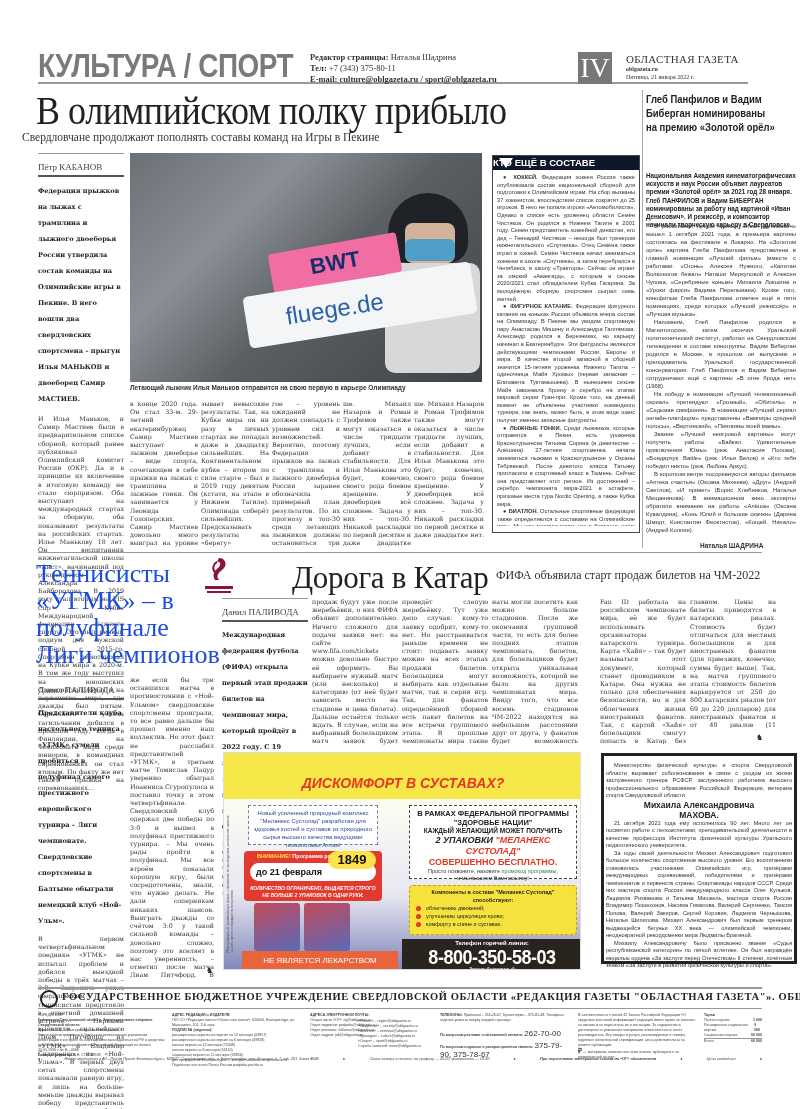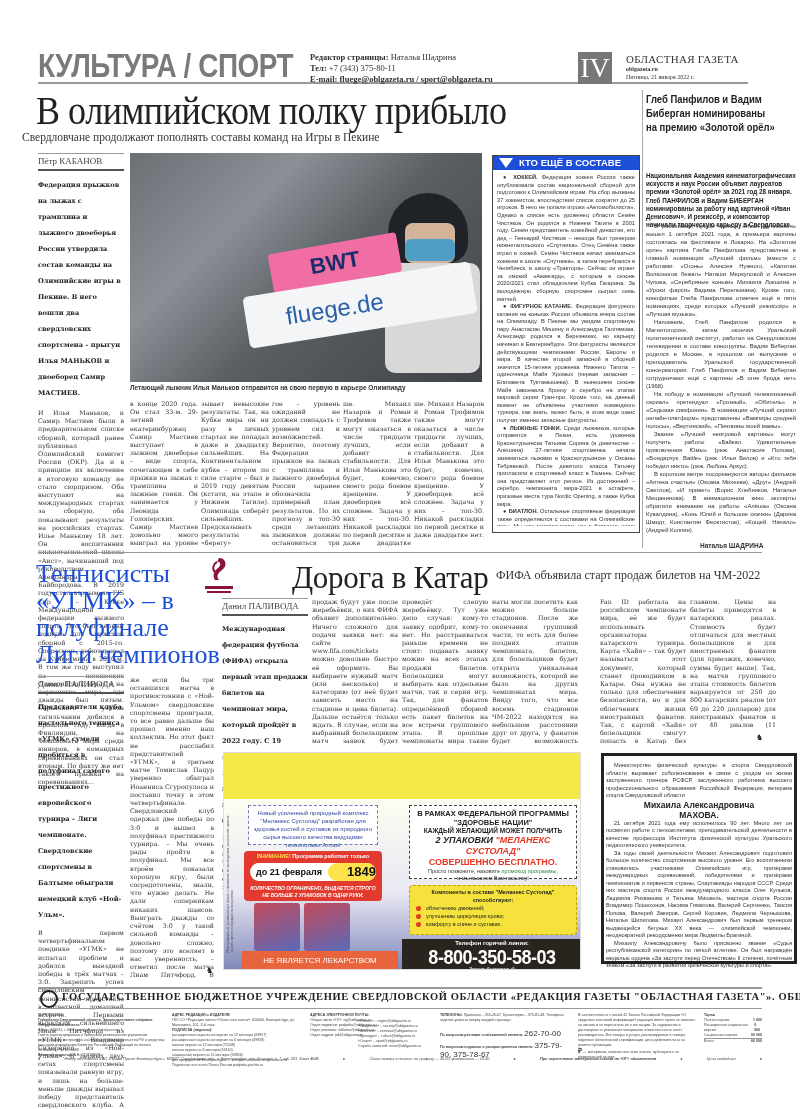--- a/index.html
+++ b/index.html
@@ -9,32 +9,32 @@
 .rubric{left:0;top:0;font-family:"Liberation Sans",sans-serif;font-weight:bold;font-size:34px;letter-spacing:-0.5px;color:#7a7a7a;transform:scaleX(0.82);transform-origin:left top;line-height:34px}
 .editor{left:272px;top:4px;font-family:"Liberation Serif",serif;font-size:8.5px;line-height:11px;color:#333}
 .editor b{font-weight:bold}
 .pagenum{left:540px;top:4px;width:34px;height:32px;background:#777;color:#fff;font-family:"Liberation Serif",serif;font-size:28px;text-align:center;line-height:32px}
 .paper{left:588px;top:5px;font-family:Liberation Serif, serif;color:#333}
 .paper .n{font-size:11px;letter-spacing:.3px}
 .paper .s{font-size:6px;line-height:8px}
 .headline{left:36px;top:88px;font-family:"Liberation Serif",serif;font-size:40px;color:#222;letter-spacing:-.5px;transform:scaleX(.9);transform-origin:left top;line-height:46px}
 .subhead{left:22px;top:131px;font-family:"Liberation Serif",serif;font-size:11.5px;color:#333}
 .col-text{font-size:6.3px;line-height:8.2px;color:#333;text-align:justify;font-family:"DejaVu Serif",serif}
-.byline{font-family:"Liberation Serif",serif;font-size:9px;color:#444;border-top:1px solid #999;border-bottom:2px solid #555;padding:2px 0 3px}
+.byline{font-family:"Liberation Serif",serif;font-size:9px;color:#444;border-top:1px solid #999;border-bottom:2px solid #555;padding:8px 0 3px}
 .lead{font-family:"DejaVu Serif",serif;font-weight:bold;font-size:6.6px;line-height:16px;color:#222}
 .photo{left:130px;top:153px;width:352px;height:229px;background:linear-gradient(135deg,#6b7075 0%,#8a9096 30%,#5a5f63 55%,#3f4347 100%);overflow:hidden}
 .photo .fluege{position:absolute;left:115px;top:126px;width:230px;height:52px;background:#f4f5f7;transform:rotate(-9deg);border-radius:5px;font-family:"Liberation Sans",sans-serif;font-size:24px;color:#2c61a8;padding-left:40px;line-height:52px}
 .photo .helmet{position:absolute;left:258px;top:40px;width:80px;height:70px;border-radius:40px 40px 20px 20px;background:#1f2226}
 .photo .face{position:absolute;left:275px;top:70px;width:50px;height:40px;background:#d3b49a;border-radius:8px}
 .photo .mask{position:absolute;left:275px;top:86px;width:50px;height:22px;background:#4f9ec5;border-radius:6px}
 .photo .bib{position:absolute;left:255px;top:110px;width:95px;height:110px;background:#d8d8d8;border-radius:10px}
 .photo .bw{position:absolute;left:140px;top:90px;width:130px;height:40px;background:#f06ea3;transform:rotate(-10deg);border-radius:4px;color:#1a2e6b;font:bold 22px "Liberation Sans",sans-serif;text-align:center;line-height:40px}
 .caption{left:130px;top:384px;font-family:"Liberation Sans",sans-serif;font-weight:bold;font-size:6.5px;color:#333}
 .sidebox{left:492px;top:155px;width:148px;height:378px;border:1px solid #444;padding:18px 4px 4px}
-.sidebox .hd{position:absolute;left:0;top:0;width:100%;height:14px;background:#1d4ed8;color:#fff;font:bold 9.5px "Liberation Sans",sans-serif;padding-left:26px;line-height:14px}
+.sidebox .hd{position:absolute;left:0;top:0;width:100%;height:14px;background:#0f172a;color:#fff;font:bold 9.5px "Liberation Sans",sans-serif;line-height:14px}
 .sidebox .tri{position:absolute;left:6px;top:2px;width:0;height:0;border-left:7px solid transparent;border-right:7px solid transparent;border-top:10px solid #fff}
 .sidebox .txt{font-family:"Liberation Sans",sans-serif;font-size:5.7px;line-height:7.6px;color:#333;text-align:justify}
 .sidebox .txt p{text-indent:6px}
 .sidebox b{font-weight:bold}
 .right-h{left:646px;top:92px;width:150px;font-family:"Liberation Sans",sans-serif;font-weight:bold;font-size:11px;line-height:14px;color:#222;transform:scaleX(.86);transform-origin:left top}
 .right-lead{left:646px;top:172px;width:150px;font:bold 6.3px/8.2px "Liberation Sans",sans-serif;color:#222}
 .right-txt{left:646px;top:222px;width:150px;font:5.9px/8px "Liberation Sans",sans-serif;color:#333;text-align:justify}
 .right-txt p{text-indent:8px}
 .right-sign{left:700px;top:542px;font:bold 6.5px "Liberation Sans",sans-serif;color:#333}
 .vsep{background:#aaa;width:1px}
@@ -46,21 +46,21 @@
 .ad .yel{position:absolute;left:0;top:0;width:100%;height:46px;background:#f7e84a}
 .ad .l1{position:absolute;left:4px;top:4px;width:350px;text-align:center;font:bold italic 13px "Liberation Sans",sans-serif;color:#1a1a1a}
 .ad .l1 span{color:#2b5fae}
 .ad .l2{position:absolute;left:4px;top:22px;width:350px;text-align:center;font:bold italic 14px "Liberation Sans",sans-serif;color:#e53824}
 .ad .bg{position:absolute;left:0;top:46px;width:100%;height:172px;background:linear-gradient(180deg,#fdfdf2 0%,#e9e7f3 55%,#7e86b8 100%)}
 .ad .box1{position:absolute;left:24px;top:52px;width:130px;height:40px;border:1px dashed #6b7bb8;background:#fff;font:6px/8px "Liberation Sans",sans-serif;color:#2b4a9e;text-align:center;padding:3px}
 .ad .red{position:absolute;left:20px;top:98px;width:138px;height:50px;background:#e23a2e;border-radius:4px}
 .ad .attn{position:absolute;left:24px;top:100px;width:130px;text-align:center;font:bold 5.5px "Liberation Sans",sans-serif;color:#fff}
 .ad .attn b{color:#ffe14a}
 .ad .date{position:absolute;left:26px;top:110px;width:126px;height:18px;background:#fff;border-radius:9px;font:bold 9px/18px "Liberation Sans",sans-serif;color:#111;padding-left:6px}
-.ad .code{position:absolute;left:104px;top:110px;width:48px;height:18px;background:#ffe14a;border-radius:9px;font:bold 13px/18px "Liberation Sans",sans-serif;color:#111;text-align:right}
+.ad .code{position:absolute;left:104px;top:98px;width:48px;height:18px;background:#ffe14a;border-radius:9px;font:bold 13px/18px "Liberation Sans",sans-serif;color:#111;text-align:center}
 .ad .lim{position:absolute;left:24px;top:132px;width:130px;text-align:center;font:bold italic 5px/7px "Liberation Sans",sans-serif;color:#fff}
 .ad .box2{position:absolute;left:185px;top:52px;width:168px;height:74px;border:1px dashed #444;background:#fff;text-align:center;font-family:"Liberation Sans",sans-serif;padding-top:3px}
 .ad .box2 .a{font:bold 7.5px/9px "Liberation Sans",sans-serif;color:#222}
 .ad .box2 .b{font:bold 6.5px/8px "Liberation Sans",sans-serif;color:#222}
 .ad .box2 .c{font:bold italic 9px/11px "Liberation Sans",sans-serif;color:#222}
 .ad .box2 .c span{color:#e53824}
 .ad .box2 .d{font:bold 9px/11px "Liberation Sans",sans-serif;color:#e53824}
 .ad .box2 .e{font:5.5px/7px "Liberation Sans",sans-serif;color:#333}
 .ad .box2 .e span{color:#2c8a3e}
 .ad .box3{position:absolute;left:185px;top:132px;width:168px;height:50px;background:#f5e23c;border:1px dashed #c9a400;border-radius:4px;font:5.5px/8px "Liberation Sans",sans-serif;color:#222;padding:2px 4px}
@@ -87,21 +87,21 @@
 .runner{width:6px;height:8px;font-size:8px;line-height:8px;color:#222}
 </style>
 </head>
 <body>
 
 <div class="abs masthead">
   <div class="abs rubric">КУЛЬТУРА / СПОРТ</div>
   <div class="abs editor">
     <div><b>Редактор страницы:</b> <span>Наталья Шадрина</span></div>
     <div><b>Тел:</b> <span>+7 (343) 375-80-11</span></div>
-    <div><b>E-mail:</b> <b>fluege@oblgazeta.ru / sport@oblgazeta.ru</b></div>
+    <div><b>E-mail:</b> <b>culture@oblgazeta.ru / sport@oblgazeta.ru</b></div>
   </div>
   <div class="abs pagenum">IV</div>
   <div class="abs paper">
     <div class="n">ОБЛАСТНАЯ ГАЗЕТА</div>
     <div class="s" style="font-weight:bold">oblgazeta.ru</div>
     <div class="s">Пятница, 21 января 2022 г.</div>
   </div>
 </div>
 
 <div class="abs headline">В олимпийском полку прибыло</div>
@@ -179,20 +179,21 @@
 </div>
 <div class="abs col-text ind" style="left:312px;top:598px;width:86px;height:148px;overflow:hidden">продаж будут уже после жеребьёвки, о них ФИФА объявит дополнительно. Ничего сложного для подачи заявки нет: на сайте www.fifa.com/tickets можно довольно быстро её оформить. Вы выбираете нужный матч (или несколько) и категорию (от неё будет зависеть место на стадионе и цена билета). Дальше остаётся только ждать. В случае, если на выбранный болельщиком матч заявок будет меньше, чем доступных билетов, то все желающие получат билеты. Если же матч будет пользоваться повышенным спросом и количество желающих попасть на него превысит количество вакантных билетов, то ФИФА</div>
 <div class="abs col-text ind" style="left:402px;top:598px;width:86px;height:148px;overflow:hidden">проведёт слепую жеребьёвку. Тут уже дело случая: кому-то заявку одобрят, кому-то нет. Но расстраиваться раньше времени не стоит: подавать заявку можно на всех этапах продажи билетов. Болельщики могут выбирать как отдельные матчи, так и серии игр. Так, для фанатов определённой сборной есть пакет билетов на все встречи группового этапа. В прошлые чемпионаты мира такие пакеты пользовались большой популярностью у иностранных фанатов. Имеется в продаже также серии билетов на разные стадионы, чтобы фа-</div>
 <div class="abs col-text ind" style="left:492px;top:598px;width:86px;height:148px;overflow:hidden">наты могли посетить как можно больше стадионов. После же окончания групповой части, то есть для более поздних этапов чемпионата, билетов, для болельщиков будет открыта уникальная возможность, которой не было на других чемпионатах мира. Ввиду того, что все восемь стадионов ЧМ-2022 находятся на небольшом расстоянии друг от друга, у фанатов будет возможность посетить сразу два матча в один день. Выбрать конкретные встречи можно будет после 1 апреля, после жеребьёвки 1 апреля. Помимо билета фанатам необходимо оформить паспорт болельщика. Система</div>
 <div class="abs col-text ind" style="left:600px;top:598px;width:86px;height:146px;overflow:hidden">Fan ID работала на российском чемпионате мира, её же будет использовать организаторы катарского турнира. Карта «Хайя» – так будет называться этот документ, который станет проводником в Катаре. Она нужна не только для обеспечения безопасности, но и для облегчения жизни иностранных фанатов. Так, с картой «Хайя» болельщики смогут попасть в Катар без визы, воспользоваться бесплатным проездом в день матча, а также другими преимуществами. В каком виде будет оформляться карта «Хайя» и где её можно будет получить, организаторы сообщат позже. Ну и, конечно, о самом</div>
 <div class="abs col-text ind" style="left:690px;top:598px;width:86px;height:130px;overflow:hidden">главном. Цены на билеты приводятся в катарских риалах. Стоимость будет отличаться для местных болельщиков и для иностранных фанатов (для приезжих, конечно, сумма будет выше). Так, на матчи группового этапа стоимость билетов варьируется от 250 до 800 катарских риалов (от 69 до 220 долларов) для иностранных фанатов и от 40 риалов (11 долларов) – для местных. Билет на финальный матч для катарских болельщиков стоит 750 риалов (206 долларов), для иностранных болельщиков стоимость билета – от 2200 до 5850 риалов (от 604 долларов до 1,6 тысячи долларов).</div>
 <div class="abs runner" style="left:756px;top:734px">♞</div>
 
 <div class="abs ad">
   <div class="yel"></div>
+  <div class="l2">ДИСКОМФОРТ В СУСТАВАХ?</div>
   <div class="bg"></div>
   <div class="side">Информация об организаторе акции, о правилах ее проведения, количестве призов, сроках, месте и порядке их получения</div>
   <div class="box1">Новый усиленный природный комплекс "Меланекс Сустолад" разработан для здоровья костей и суставов из природного сырья высшего качества ведущими технологами Алтая!</div>
   <div class="red"></div>
   <div class="attn"><b>ВНИМАНИЕ!</b> <span>Программа работает только</span></div>
   <div class="date">до 21 февраля</div>
   <div class="code">1849</div>
   <div class="lim">КОЛИЧЕСТВО ОГРАНИЧЕНО, ВЫДАЕТСЯ СТРОГО НЕ БОЛЬШЕ 2 УПАКОВОК В ОДНИ РУКИ.</div>
   <div class="box2">
     <div class="a">В РАМКАХ ФЕДЕРАЛЬНОЙ ПРОГРАММЫ</div>

